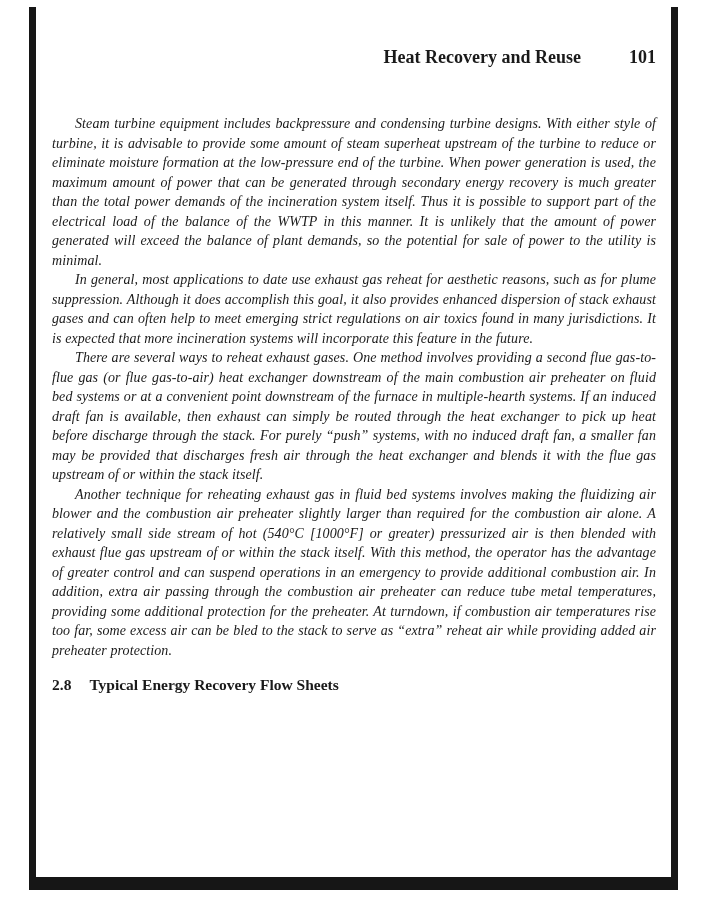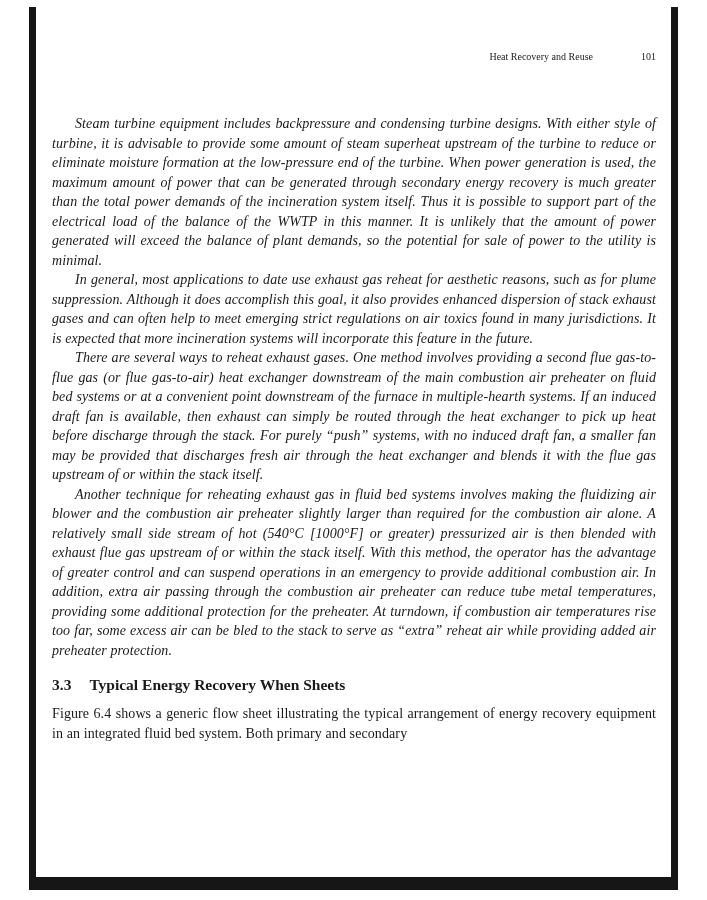--- a/index.html
+++ b/index.html
@@ -26,22 +26,22 @@
     position: absolute;
     left: 52px;
     top: 0;
     width: 604px;
   }
   .running-head {
     margin-top: 49px;
     display: flex;
     justify-content: flex-end;
     align-items: flex-start;
-    font-weight: normal;
-    font-size: 10px;
+    font-weight: bold;
+    font-size: 18px;
     line-height: 16px;
   }
   .running-head .rh-page {
     margin-left: 48px;
   }
   .body-block {
     margin-top: 49px;
   }
   p.body-par {
     margin: 0;
@@ -81,20 +81,19 @@
       <span class="rh-page">101</span>
     </div>
 
     <div class="body-block">
       <p class="body-par indent">Steam turbine equipment includes backpressure and condensing turbine designs. With either style of turbine, it is advisable to provide some amount of steam superheat upstream of the turbine to reduce or eliminate moisture formation at the low-pressure end of the turbine. When power generation is used, the maximum amount of power that can be generated through secondary energy recovery is much greater than the total power demands of the incineration system itself. Thus it is possible to support part of the electrical load of the balance of the WWTP in this manner. It is unlikely that the amount of power generated will exceed the balance of plant demands, so the potential for sale of power to the utility is minimal.</p>
       <p class="body-par indent">In general, most applications to date use exhaust gas reheat for aesthetic reasons, such as for plume suppression. Although it does accomplish this goal, it also provides enhanced dispersion of stack exhaust gases and can often help to meet emerging strict regulations on air toxics found in many jurisdictions. It is expected that more incineration systems will incorporate this feature in the future.</p>
       <p class="body-par indent">There are several ways to reheat exhaust gases. One method involves providing a second flue gas-to-flue gas (or flue gas-to-air) heat exchanger downstream of the main combustion air preheater on fluid bed systems or at a convenient point downstream of the furnace in multiple-hearth systems. If an induced draft fan is available, then exhaust can simply be routed through the heat exchanger to pick up heat before discharge through the stack. For purely “push” systems, with no induced draft fan, a smaller fan may be provided that discharges fresh air through the heat exchanger and blends it with the flue gas upstream of or within the stack itself.</p>
       <p class="body-par indent">Another technique for reheating exhaust gas in fluid bed systems involves making the fluidizing air blower and the combustion air preheater slightly larger than required for the combustion air alone. A relatively small side stream of hot (540°C [1000°F] or greater) pressurized air is then blended with exhaust flue gas upstream of or within the stack itself. With this method, the operator has the advantage of greater control and can suspend operations in an emergency to provide additional combustion air. In addition, extra air passing through the combustion air preheater can reduce tube metal temperatures, providing some additional protection for the preheater. At turndown, if combustion air temperatures rise too far, some excess air can be bled to the stack to serve as “extra” reheat air while providing added air preheater protection.</p>
 
       <h2 class="section-heading">
-        <span class="sec-num">3.3</span><span>Typical Energy Recovery When Sheets</span>
+        <span class="sec-num">2.8</span><span>Typical Energy Recovery Flow Sheets</span>
       </h2>
 
-      <p class="body-par">Figure 6.4 shows a generic flow sheet illustrating the typical arrangement of energy recovery equipment in an integrated fluid bed system. Both primary and secondary</p>
     </div>
 
   </div>
 </div>
 
 </body></html>

